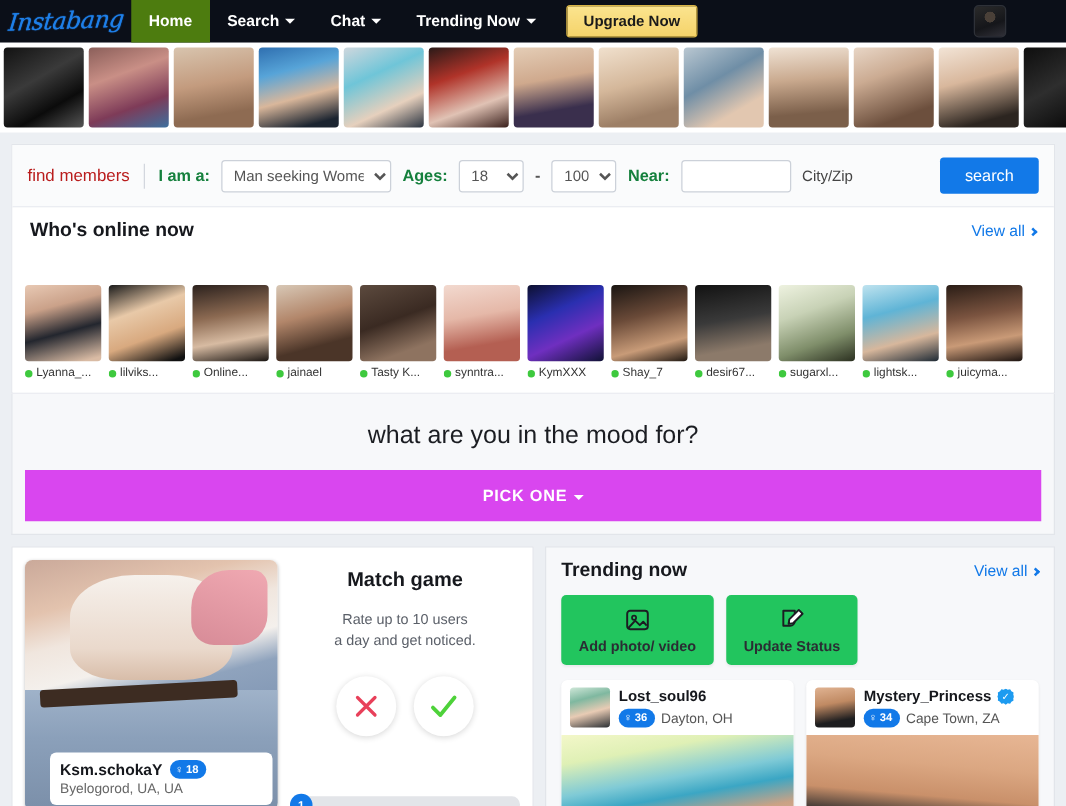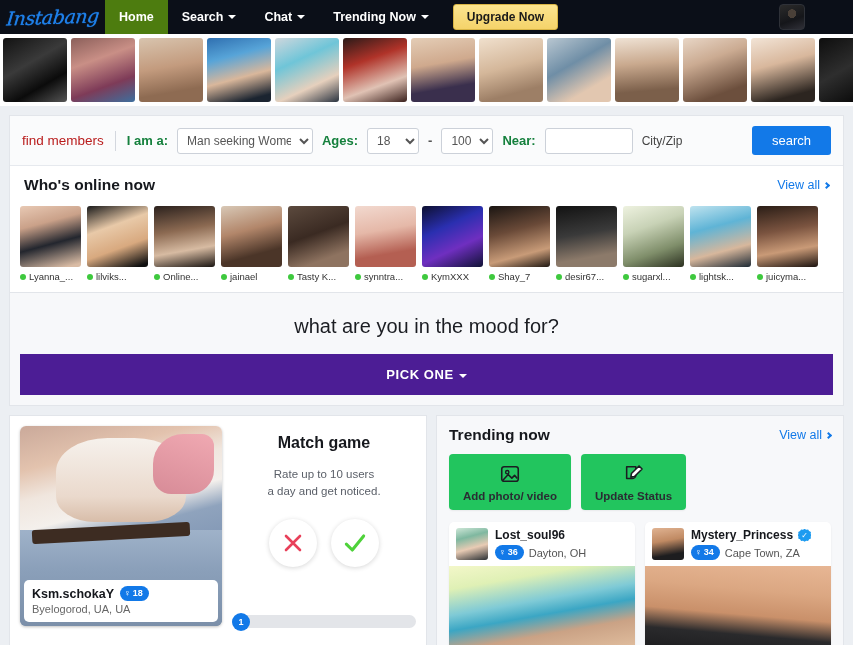--- a/index.html
+++ b/index.html
@@ -169,21 +169,21 @@
     transform: rotate(45deg);
   }
 
   
   .online-row {
     display: flex;
     gap: 6px;
     padding: 6px 10px 10px 10px;
     background: #fff;
   }
-  .online-cell { width: 61px; flex: 0 0 auto; }
+  .online-cell { width: 61px; flex: 0 0 auto; margin-top: 22px; }
   .online-pic {
     width: 61px; height: 61px;
     border-radius: 3px;
     background-size: cover;
   }
   .online-name {
     font-size: 9.5px;
     color: #333;
     margin-top: 4px;
     display: flex; align-items: center; gap: 3px;
@@ -201,21 +201,21 @@
     border-top: none;
     padding: 22px 10px 10px 10px;
     text-align: center;
   }
   .mood-q {
     font-size: 20px;
     color: #1b1d22;
     margin-bottom: 16px;
   }
   .pick-one {
-    background: #4c1d95;
+    background: #d946ef;
     color: #fff;
     font-size: 13px;
     font-weight: bold;
     letter-spacing: 0.6px;
     padding: 13px 0;
     border: none;
     width: 100%;
     cursor: pointer;
     font-family: "Liberation Sans", sans-serif;
   }
@@ -269,21 +269,21 @@
   .match-card .jeans {
     position: absolute; left: 0; bottom: 0; width: 100%; height: 48%;
     background: linear-gradient(180deg,#9fb2c9 0%, #8ba0ba 40%, #7b8fa9 100%);
   }
   .match-card .belt {
     position: absolute; left: 6%; top: 50%; width: 78%; height: 7%;
     background: #3d2c22; border-radius: 3px; transform: rotate(-3deg);
   }
   .profile-info {
     position: absolute;
-    left: 4px; right: 4px; bottom: 4px;
+    left: 20px; right: 4px; bottom: 4px;
     background: #fff;
     border-radius: 5px;
     padding: 6px 8px 7px 8px;
   }
   .profile-name-row { display: flex; align-items: center; gap: 6px; }
   .profile-name { font-size: 12.5px; font-weight: bold; color: #15171c; }
   .age-badge {
     background: #1279e8; color: #fff;
     font-size: 9px; font-weight: bold;
     border-radius: 9px;

